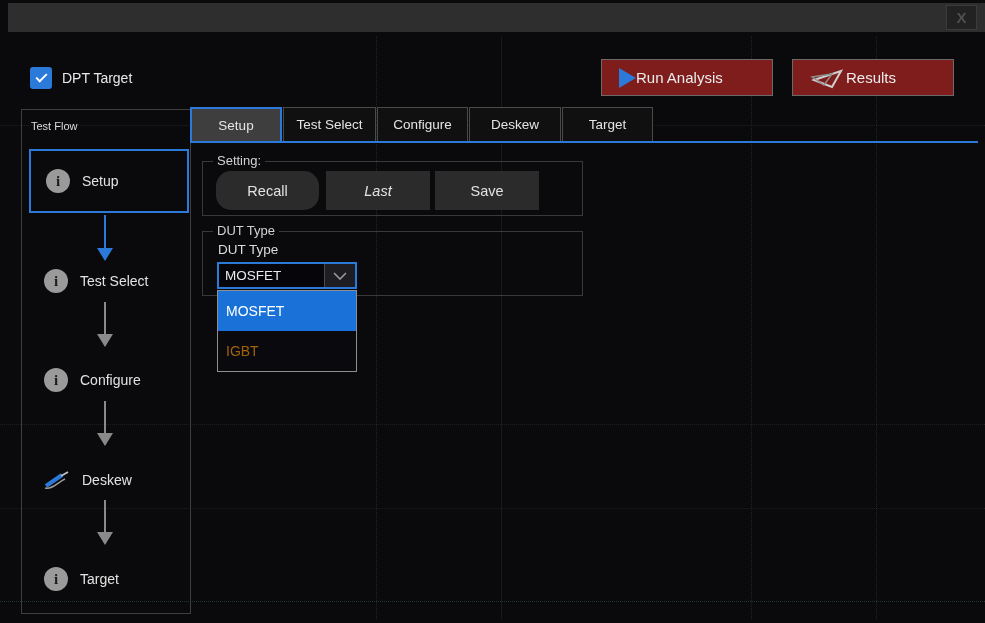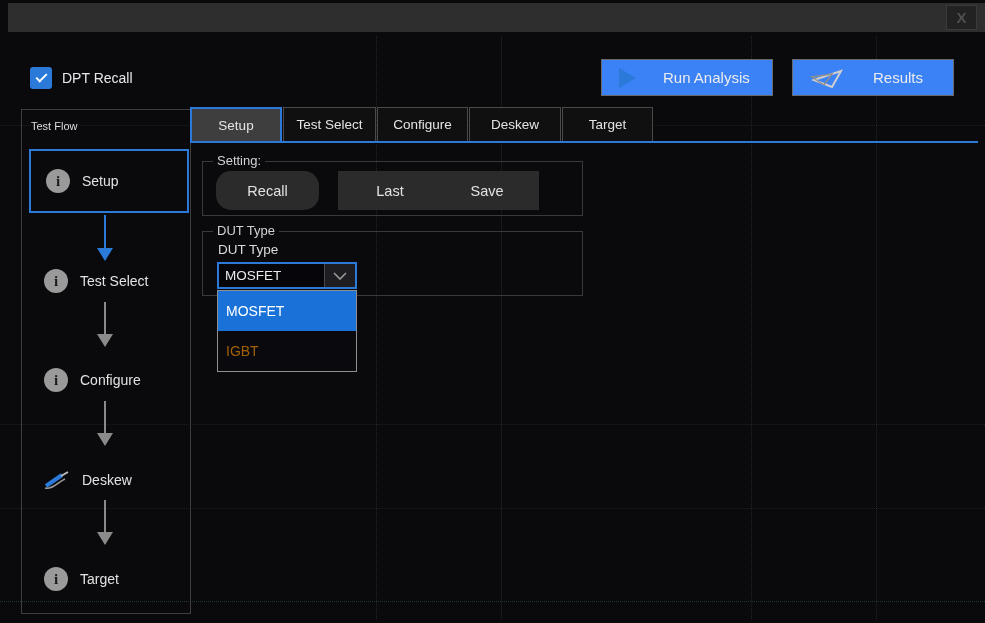--- a/index.html
+++ b/index.html
@@ -19,21 +19,21 @@
   
   .titlebar { position:absolute; left:8px; top:3px; width:977px; height:29px; background:#2e2e2e; }
   .title { position:absolute; left:12px; top:0; height:29px; display:flex; align-items:center; font-size:13px; color:#dfdfdf; letter-spacing:.2px; }
   .close-btn { position:absolute; right:8px; top:2px; width:31px; height:25px; background:#222222; border:1px solid #3b3b3b; color:#4f4f4f; font-size:15px; font-weight:bold; display:flex; align-items:center; justify-content:center; cursor:default; }
 
   
   .checkbox { position:absolute; left:30px; top:67px; width:22px; height:22px; background:var(--accent); border-radius:3px; display:flex; align-items:center; justify-content:center; }
   .checkbox .tick { width:11px; height:6px; border-left:2.5px solid #fff; border-bottom:2.5px solid #fff; transform:rotate(-45deg) translate(1px,-1px); }
   .checkbox-label { position:absolute; left:62px; top:67px; height:22px; display:flex; align-items:center; font-size:14px; color:#e8e8e8; }
 
-  .big-btn { position:absolute; top:59px; height:37px; background:#3b82f6; border:1px solid #6a6a6a; display:flex; align-items:center; gap:27px; padding-left:17px; font-size:15px; color:#ececec; cursor:default; }
+  .big-btn { position:absolute; top:59px; height:37px; background:#7f1d1d; border:1px solid #6a6a6a; display:flex; align-items:center; gap:0; padding-left:17px; font-size:15px; color:#ececec; cursor:default; }
   .btn-run { left:601px; width:172px; }
   .btn-results { left:792px; width:162px; }
   .play-icon { width:0; height:0; border-left:17px solid var(--accent); border-top:10px solid transparent; border-bottom:10px solid transparent; }
 
   
   .flow-panel { position:absolute; left:21px; top:109px; width:170px; height:505px; border:1px solid #3e3e3e; }
   .flow-title { position:absolute; left:31px; top:120px; font-size:11px; color:#dcdcdc; }
   .flow-item { position:absolute; left:29px; width:160px; height:64px; display:flex; align-items:center; gap:12px; padding-left:15px; }
   .flow-item.selected { border:2px solid var(--accent); }
   .info-circle { width:24px; height:24px; border-radius:50%; background:#9a9a9a; color:#1c1c1c; font-size:15px; font-weight:bold; font-family:"Liberation Serif", serif; display:flex; align-items:center; justify-content:center; flex:0 0 auto; }
@@ -52,21 +52,21 @@
   .tab-underline { position:absolute; left:190px; top:141px; width:788px; height:2px; background:var(--accent); z-index:1; }
 
   
   .groupbox { position:absolute; border:1px solid #393939; }
   .groupbox .legend { position:absolute; top:-9px; left:10px; background:#0a0a0d; padding:0 4px; font-size:13px; color:#d2d2d2; }
   .gb-setting { left:202px; top:161px; width:381px; height:55px; }
   .gb-dut { left:202px; top:231px; width:381px; height:65px; }
 
   .small-btn { position:absolute; top:171px; height:39px; background:#2b2b2b; border:none; color:#e2e2e2; font-size:14.5px; display:flex; align-items:center; justify-content:center; cursor:default; }
   .btn-recall { left:216px; width:103px;border-radius:15px; }
-  .btn-last { left:338px; width:104px; }
+  .btn-last { left:326px; width:104px;font-style:italic; }
   .btn-save { left:435px; width:104px; }
 
   .dut-field-label { position:absolute; left:218px; top:242px; font-size:13.5px; color:#dcdcdc; }
 
   
   .dropdown { position:absolute; left:217px; top:262px; width:140px; height:27px; border:2px solid var(--accent); background:#05050a; display:flex; align-items:stretch; z-index:4; }
   .dropdown .value { flex:1; display:flex; align-items:center; padding-left:6px; font-size:13.5px; color:#eaeaea; }
   .dropdown .chev-box { width:31px; border-left:1px solid #4a4a4a; background:#1d1d22; display:flex; align-items:center; justify-content:center; }
 
   .dropdown-list { position:absolute; left:217px; top:290px; width:140px; border:1px solid #8f8f8f; background:#0a0a0e; z-index:5; }
@@ -87,21 +87,21 @@
   <div class="grat-h" style="top:508px"></div>
   <div class="grat-h grat-hb" style="top:601px"></div>
 
   <div class="titlebar">
     <div class="close-btn">X</div>
   </div>
 
   <div class="checkbox">
     <div class="tick"></div>
   </div>
-  <div class="checkbox-label">DPT Recall</div>
+  <div class="checkbox-label">DPT Target</div>
 
   <div class="big-btn btn-run">
     <span class="play-icon"></span>
     <span>Run Analysis</span>
   </div>
 
   <div class="big-btn btn-results">
     <span style="display:flex;align-items:center;">
       <svg width="36" height="26" viewBox="0 0 36 26">
         <path d="M4 15 L31 6 L22 22 Z" fill="none" stroke="#cfcfcf" stroke-width="2"></path>

